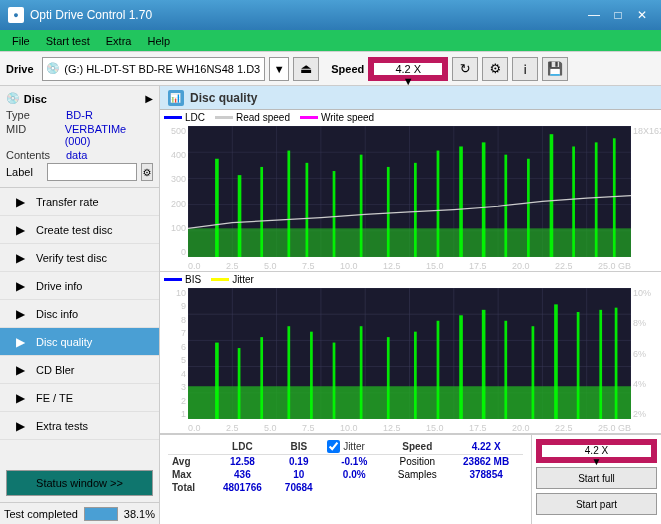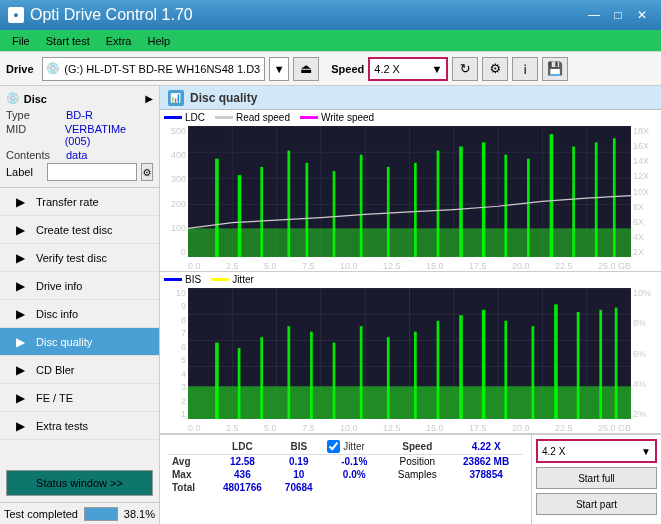--- a/index.html
+++ b/index.html
@@ -2,36 +2,36 @@
 <html><head>
   <meta charset="utf-8">
   <style>
     * { margin: 0; padding: 0; box-sizing: border-box; }
     body { width: 661px; height: 524px; font-family: 'Segoe UI', Tahoma, sans-serif; font-size: 11px; background: #f0f0f0; overflow: hidden; }
     
     
     .titlebar { background: linear-gradient(to bottom, #4a9fd4, #2d7ab5); height: 30px; display: flex; align-items: center; justify-content: space-between; padding: 0 8px; color: white; }
     .titlebar-left { display: flex; align-items: center; gap: 6px; }
     .titlebar-icon { width: 16px; height: 16px; background: #fff; border-radius: 2px; display: flex; align-items: center; justify-content: center; font-size: 9px; color: #2d7ab5; }
-    .titlebar-title { font-size: 16px; font-weight: normal; }
+    .titlebar-title { font-size: 12px; font-weight: normal; }
     .titlebar-controls { display: flex; gap: 2px; }
     .titlebar-btn { width: 22px; height: 20px; display: flex; align-items: center; justify-content: center; cursor: pointer; border-radius: 3px; font-size: 12px; color: white; }
 
     
     .menubar { background: #22c55e; height: 22px; display: flex; align-items: center; padding: 0 4px; border-bottom: 1px solid #d0d0d0; }
     .menubar-item { padding: 2px 8px; cursor: pointer; font-size: 11px; }
 
     
     .toolbar { background: #f5f5f5; height: 34px; display: flex; align-items: center; padding: 0 6px; border-bottom: 1px solid #ccc; gap: 4px; }
     .toolbar-label { font-size: 11px; font-weight: bold; margin-right: 4px; }
     .toolbar-drive { background: white; border: 1px solid #999; height: 24px; display: flex; align-items: center; padding: 0 4px; min-width: 220px; font-size: 11px; gap: 4px; }
     .toolbar-dropdown { background: white; border: 1px solid #999; height: 24px; width: 20px; display: flex; align-items: center; justify-content: center; cursor: pointer; }
     .toolbar-btn { background: #e8e8e8; border: 1px solid #999; height: 24px; width: 26px; display: flex; align-items: center; justify-content: center; cursor: pointer; font-size: 13px; }
     .toolbar-speed-label { margin-left: 8px; font-size: 11px; font-weight: bold; }
-    .speed-select { background: white; border: 2px solid #be185d; height: 24px; width: 80px; display: flex; align-items: center; padding: 0 4px; font-size: 11px; justify-content: space-between; }
+    .speed-select { background: white; border: 6px solid #be185d; height: 24px; width: 80px; display: flex; align-items: center; padding: 0 4px; font-size: 11px; justify-content: space-between; flex-direction: column; }
 
     
     .main { display: flex; height: calc(524px - 30px - 22px - 34px); }
 
     
     .sidebar { width: 160px; background: #f0f0f0; border-right: 1px solid #ccc; display: flex; flex-direction: column; }
     
     .disc-panel { padding: 6px; border-bottom: 1px solid #ccc; }
     .disc-header { display: flex; align-items: center; justify-content: space-between; margin-bottom: 4px; }
     .disc-header-title { font-weight: bold; font-size: 11px; display: flex; align-items: center; gap: 4px; }
@@ -126,21 +126,21 @@
         </div>
         <span style="font-size:10px;">▶</span>
       </div>
       <div class="disc-rows">
         <div class="disc-row">
           <span class="disc-row-label">Type</span>
           <span class="disc-row-value blue">BD-R</span>
         </div>
         <div class="disc-row">
           <span class="disc-row-label">MID</span>
-          <span class="disc-row-value blue">VERBATIMe (005)</span>
+          <span class="disc-row-value blue">VERBATIMe (000)</span>
         </div>
         <div class="disc-row">
           <span class="disc-row-label">Contents</span>
           <span class="disc-row-value blue">data</span>
         </div>
         <div class="label-row">
           <span style="width:60px;">Label</span>
           <input class="label-input" type="text" style="">
           <div class="label-btn">⚙</div>
         </div>
@@ -272,21 +272,21 @@
 
         <div style="position:absolute;left:0;top:16px;bottom:14px;width:26px;display:flex;flex-direction:column;justify-content:space-between;font-size:9px;color:#ccc;text-align:right;">
           <span>500</span>
           <span>400</span>
           <span>300</span>
           <span>200</span>
           <span>100</span>
           <span>0</span>
         </div>
 
-        <div style="position:absolute;right:0;top:16px;bottom:14px;width:28px;display:flex;flex-direction:column;justify-content:space-between;font-size:9px;color:#ccc;">
+        <div style="position:absolute;right:0;top:16px;bottom:14px;width:28px;display:flex;flex-direction:row;justify-content:space-between;font-size:9px;color:#ccc;">
           <span>18X</span>
           <span>16X</span>
           <span>14X</span>
           <span>12X</span>
           <span>10X</span>
           <span>8X</span>
           <span>6X</span>
           <span>4X</span>
           <span>2X</span>
         </div>

